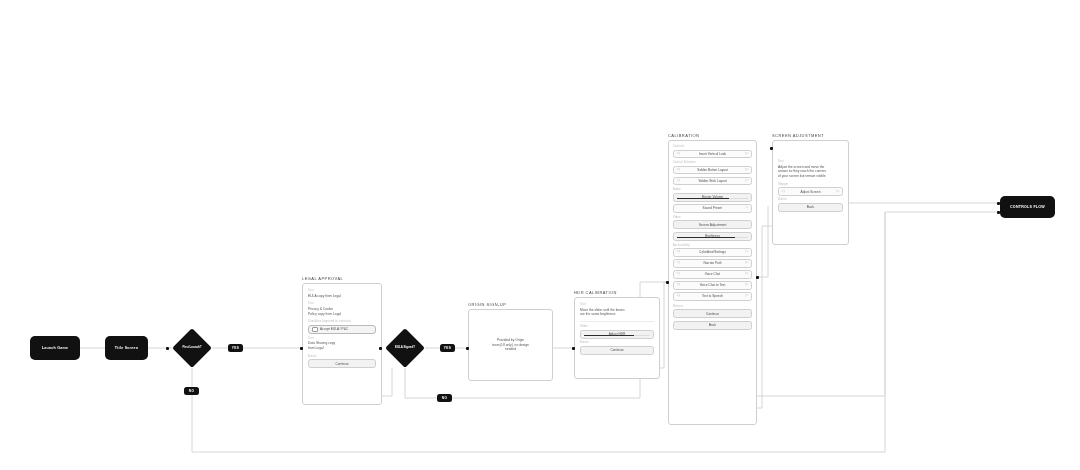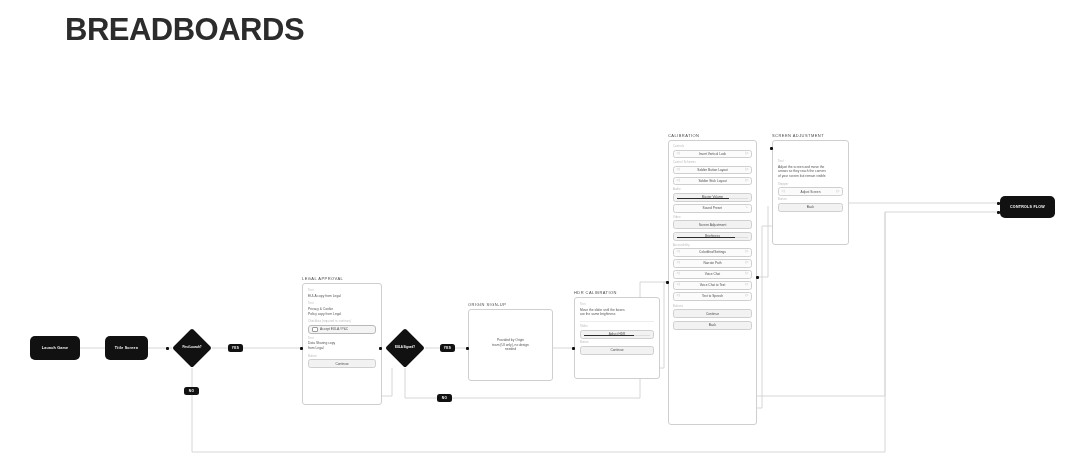--- a/index.html
+++ b/index.html
@@ -101,21 +101,20 @@
   .heart{font-size:3.6px;color:#a8a8a8;line-height:1;}
 
   
   .dot{position:absolute;width:3px;height:3px;background:#111;border-radius:1px;}
 </style>
 </head>
 <body>
 
 <div id="canvas">
 
-  <div class="page-title">BREADBOARDS</div>
 
   <svg class="wires" viewBox="0 0 1080 470">
 
     <line x1="80" y1="348" x2="105" y2="348"></line>
 
     <line x1="148" y1="348" x2="172" y2="348"></line>
 
     <line x1="212" y1="348" x2="302" y2="348"></line>
 
     <path d="M192 368 L192 452 L885 452 L885 212"></path>

